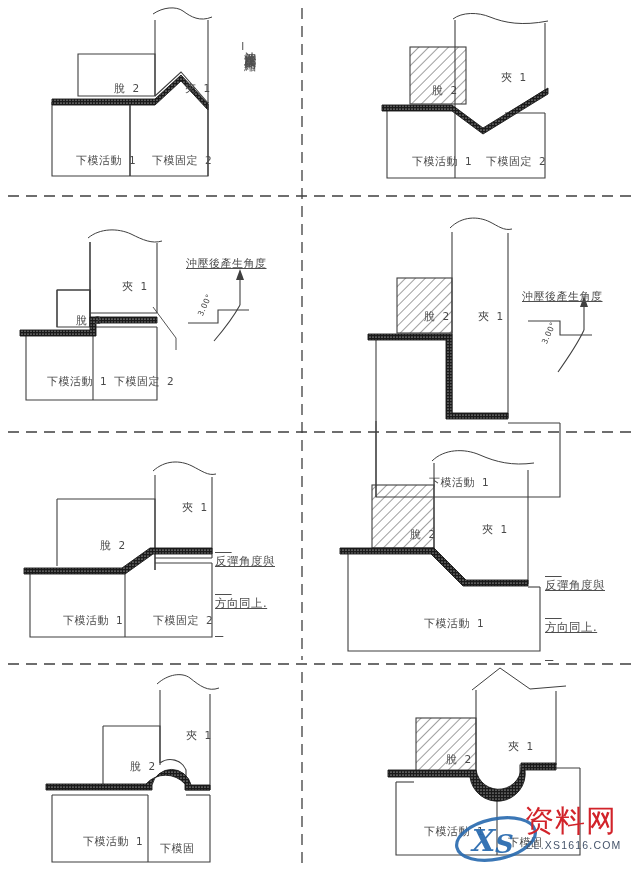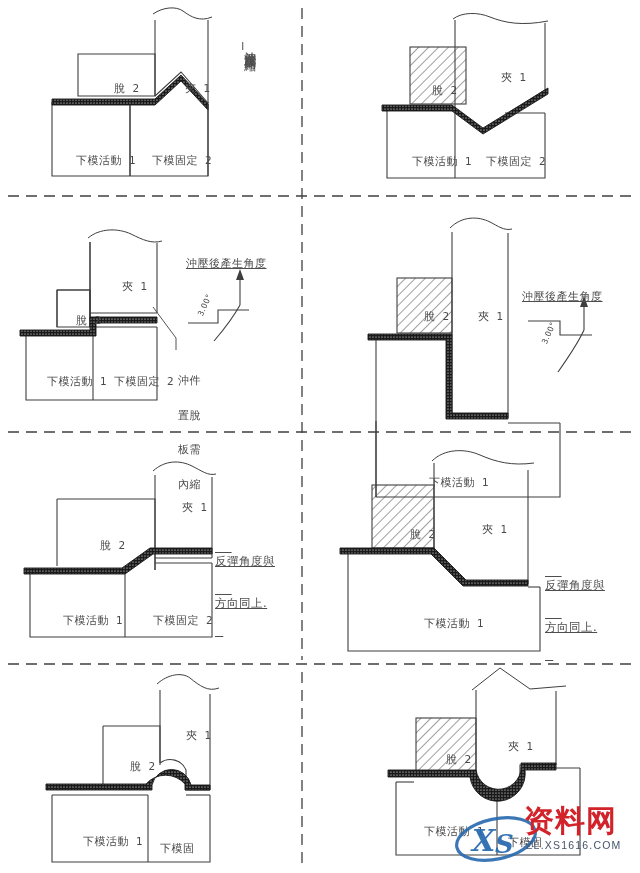--- a/index.html
+++ b/index.html
@@ -34,21 +34,21 @@
     position:absolute;font-size:8px;color:#4a4a4a;
     letter-spacing:0.3px;
   }
   
   #watermark{
     position:absolute;left:452px;top:795px;width:188px;height:78px;
     pointer-events:none;
   }
   .wm-text{
     position:absolute;left:72px;top:6px;
-    font-size:30px;font-weight:bold;color:#d2232a;
+    font-size:30px;font-weight:normal;color:#d2232a;
     letter-spacing:1px;font-family:"DejaVu Sans","Liberation Sans",sans-serif;
   }
   .wm-sub{
     position:absolute;left:74px;top:44px;
     font-size:10.5px;color:#45546b;letter-spacing:1.2px;
     font-family:Liberation Sans, sans-serif;
   }
 </style>
 </head>
 <body>
@@ -280,26 +280,20 @@
     <span>夾</span><span class="num">1</span>
   </div>
   <div class="lbl lbl-part" style="left:31px;top:362px;">
     <span>下模活動</span><span class="num">1</span>
   </div>
   <div class="lbl lbl-part" style="left:98px;top:362px;">
     <span>下模固定</span><span class="num">2</span>
   </div>
   <div class="lbl note" style="left:186px;top:258px;font-size:11px;">沖壓後產生角度</div>
   <div class="ang" style="left:196px;top:314px;transform:rotate(-66deg);transform-origin:left top;">3.00°</div>
-  <div class="lbl note-col" style="left:178px;top:352px;">
-    <div>沖件</div>
-    <div>置脫</div>
-    <div>板需</div>
-    <div>內縮</div>
-  </div>
 
   <div class="lbl lbl-part" style="left:408px;top:297px;">
     <span>脫</span><span class="num">2</span>
   </div>
   <div class="lbl lbl-part" style="left:462px;top:297px;">
     <span>夾</span><span class="num">1</span>
   </div>
   <div class="lbl lbl-part" style="left:413px;top:463px;">
     <span>下模活動</span><span class="num">1</span>
   </div>

